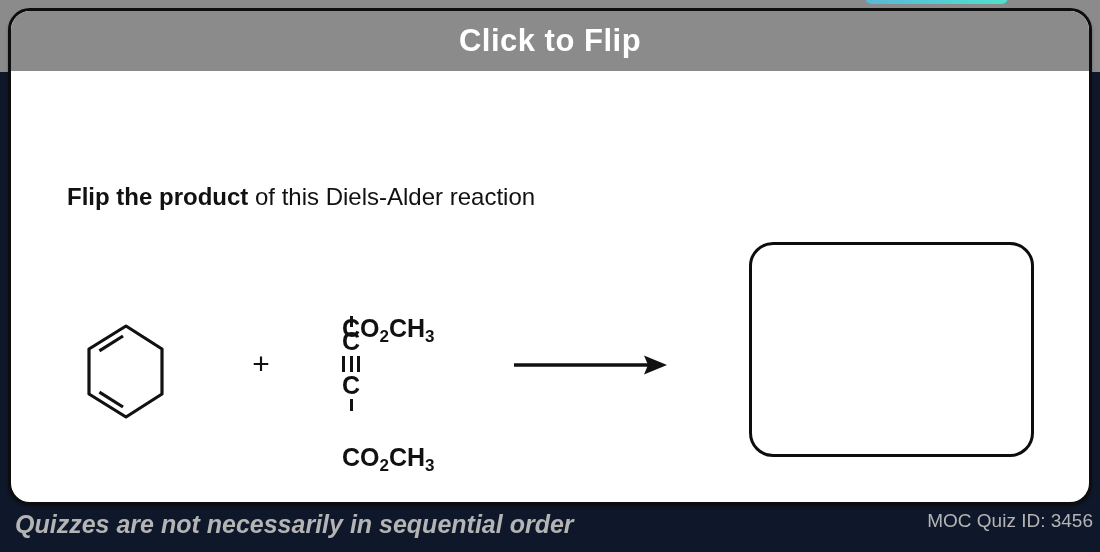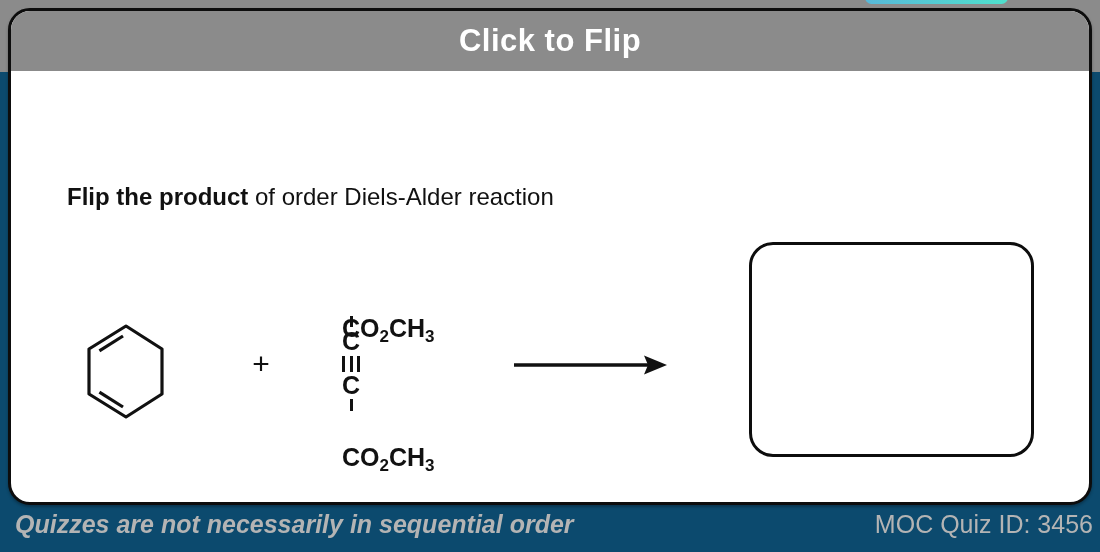--- a/index.html
+++ b/index.html
@@ -6,21 +6,21 @@
     --header-gray:#8b8b8b;
     --teal-left:#58b8d8;
     --teal-right:#4fe0cc;
     --border-black:#0d0d0d;
     --footer-gray:#b4b4b4;
     --ink:#111111;
   }
   *{margin:0;padding:0;box-sizing:border-box;}
   html,body{width:1100px;height:552px;background:#ffffff;overflow:hidden;
     font-family:"Liberation Sans", sans-serif;}
-  .stage{position:relative;width:1100px;height:552px;background:#0c4a6e;}
+  .stage{position:relative;width:1100px;height:552px;background:#0f172a;}
 
   
   .gray-band{position:absolute;left:0;top:0;width:1100px;height:72px;
     background:var(--header-gray,#8b8b8b);}
 
   
   .teal-sliver{position:absolute;left:865px;top:-9px;width:143px;height:13px;
     border-radius:8px;z-index:6;
     background:linear-gradient(90deg,var(--teal-left,#58b8d8),var(--teal-right,#4fe0cc));}
 
@@ -60,40 +60,40 @@
   .t1{left:13px;} .t2{left:20.5px;} .t3{left:28px;}
 
   .arrow-svg{position:absolute;left:493px;top:336px;}
 
   .answer-box{position:absolute;left:738px;top:231px;width:285px;height:215px;
     background:#ffffff;border:3px solid var(--border-black,#0d0d0d);border-radius:24px;}
 
   
   .footer-left{position:absolute;left:15px;top:510px;font-size:25px;font-style:italic;
     color:var(--footer-gray,#b4b4b4);white-space:nowrap;font-weight:bold;}
-  .footer-right{position:absolute;right:7px;top:510px;font-size:25px;
+  .footer-right{position:absolute;right:7px;top:510px;font-size:19px;
     color:var(--footer-gray,#b4b4b4);white-space:nowrap;}
 </style>
 </head>
 <body>
 
 <div class="stage">
 
   <div class="gray-band"></div>
 
   <div class="teal-sliver"></div>
 
   <div class="card">
 
     <div class="card-header">
       <span class="flip-label">Click to Flip</span>
     </div>
 
     <div class="question">
-      <span class="q-bold">Flip the product</span><span> of order Diels-Alder reaction</span>
+      <span class="q-bold">Flip the product</span><span> of this Diels-Alder reaction</span>
     </div>
 
     <svg class="diene-svg" width="100" height="110" viewBox="0 0 100 110">
       <polygon points="47,7 83,30 83,75 47,98 10,75 10,30" fill="none" stroke="#111111" stroke-width="3.2" stroke-linejoin="round"></polygon>
       <line x1="44" y1="17" x2="20.4" y2="31.8" stroke="#111111" stroke-width="3.2"></line>
       <line x1="20.4" y1="73.2" x2="44" y2="88" stroke="#111111" stroke-width="3.2"></line>
     </svg>
 
     <div class="plus">+</div>
 

